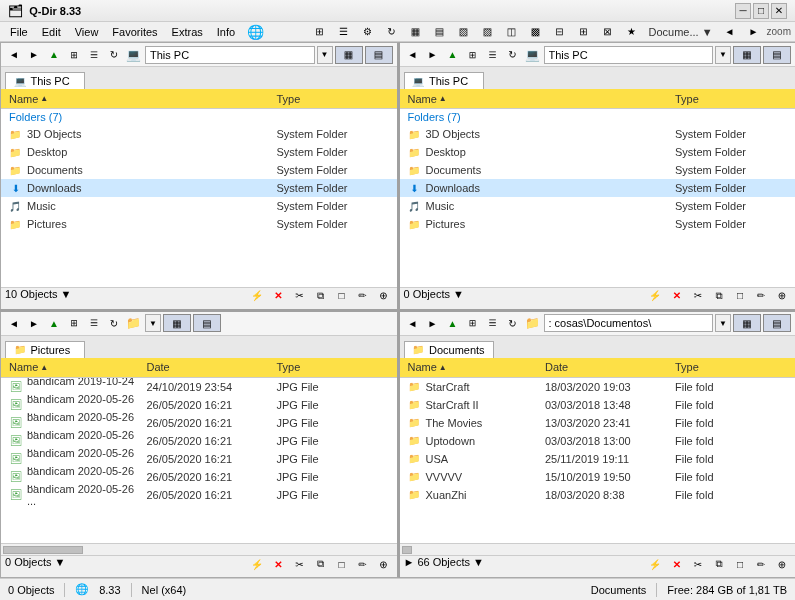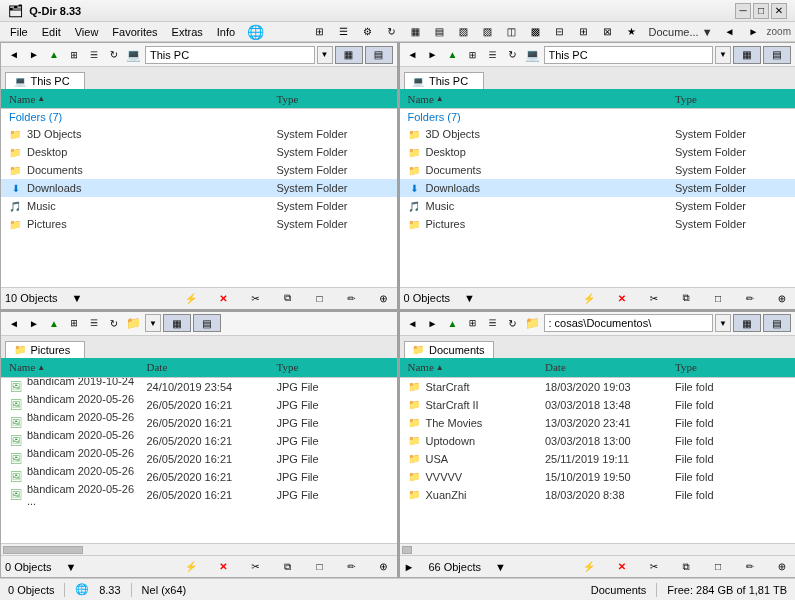--- a/index.html
+++ b/index.html
@@ -24,21 +24,21 @@
     .nav-btn { width: 18px; height: 18px; border: 1px solid transparent; background: transparent; display: flex; align-items: center; justify-content: center; cursor: pointer; font-size: 10px; }
     .addr-input { flex: 1; height: 18px; border: 1px solid #aaa; padding: 1px 4px; font-size: 11px; background: white; }
     
     
     .tab-bar { background: #e8e8e8; height: 22px; display: flex; align-items: flex-end; padding: 0 4px; }
     .tab { background: white; border: 1px solid #aaa; border-bottom: none; padding: 2px 8px; font-size: 11px; cursor: pointer; display: flex; align-items: center; gap: 4px; min-width: 80px; }
     .tab.active { background: white; z-index: 1; }
     
     
     .file-list { flex: 1; overflow-y: auto; background: white; }
-    .file-list-header { display: flex; background: #14b8a6; border-bottom: 1px solid #ccc; height: 20px; align-items: center; padding: 0 4px; position: sticky; top: 0; font-family: Liberation Serif, serif; }
+    .file-list-header { display: flex; background: #fde047; border-bottom: 1px solid #ccc; height: 20px; align-items: center; padding: 0 4px; position: sticky; top: 0; }
     .col-name { flex: 1; font-size: 11px; color: #333; padding: 0 4px; cursor: pointer; }
     .col-type { width: 120px; font-size: 11px; color: #333; padding: 0 4px; }
     .col-date { width: 130px; font-size: 11px; color: #333; padding: 0 4px; }
     
     .file-row { display: flex; align-items: center; height: 18px; padding: 0 4px; cursor: pointer; }
     .file-row.selected { background: #cde8ff; }
     .file-row .col-name { display: flex; align-items: center; gap: 4px; }
     .file-icon { width: 14px; height: 14px; display: flex; align-items: center; justify-content: center; font-size: 10px; flex-shrink: 0; }
     
     .group-header { color: #0078d4; font-size: 11px; padding: 2px 8px; font-weight: normal; background: white; }
@@ -58,21 +58,21 @@
     .col-sort { display: flex; align-items: center; gap: 2px; }
     .sort-arrow { font-size: 8px; }
     
     
     ::-webkit-scrollbar { width: 12px; }
     ::-webkit-scrollbar-track { background: #f0f0f0; }
     ::-webkit-scrollbar-thumb { background: #c0c0c0; border: 1px solid #aaa; }
     
     .addr-dropdown { width: 16px; height: 18px; border: 1px solid #aaa; background: #f0f0f0; display: flex; align-items: center; justify-content: center; cursor: pointer; font-size: 8px; }
     
-    .pane-status { display: flex; align-items: center; padding: 0 4px; background: #f0f0f0; border-top: 1px solid #ccc; height: 22px; gap: 14px; }
+    .pane-status { display: flex; padding: 0 4px; background: #f0f0f0; border-top: 1px solid #ccc; height: 22px; gap: 3px; }
   </style>
 </head>
 <body>
 
 <div class="title-bar">
   <div class="title-bar-left">
     <span style="font-size:12px;">🗂</span>
     <span>Q-Dir 8.33</span>
   </div>
   <div class="title-bar-controls">

